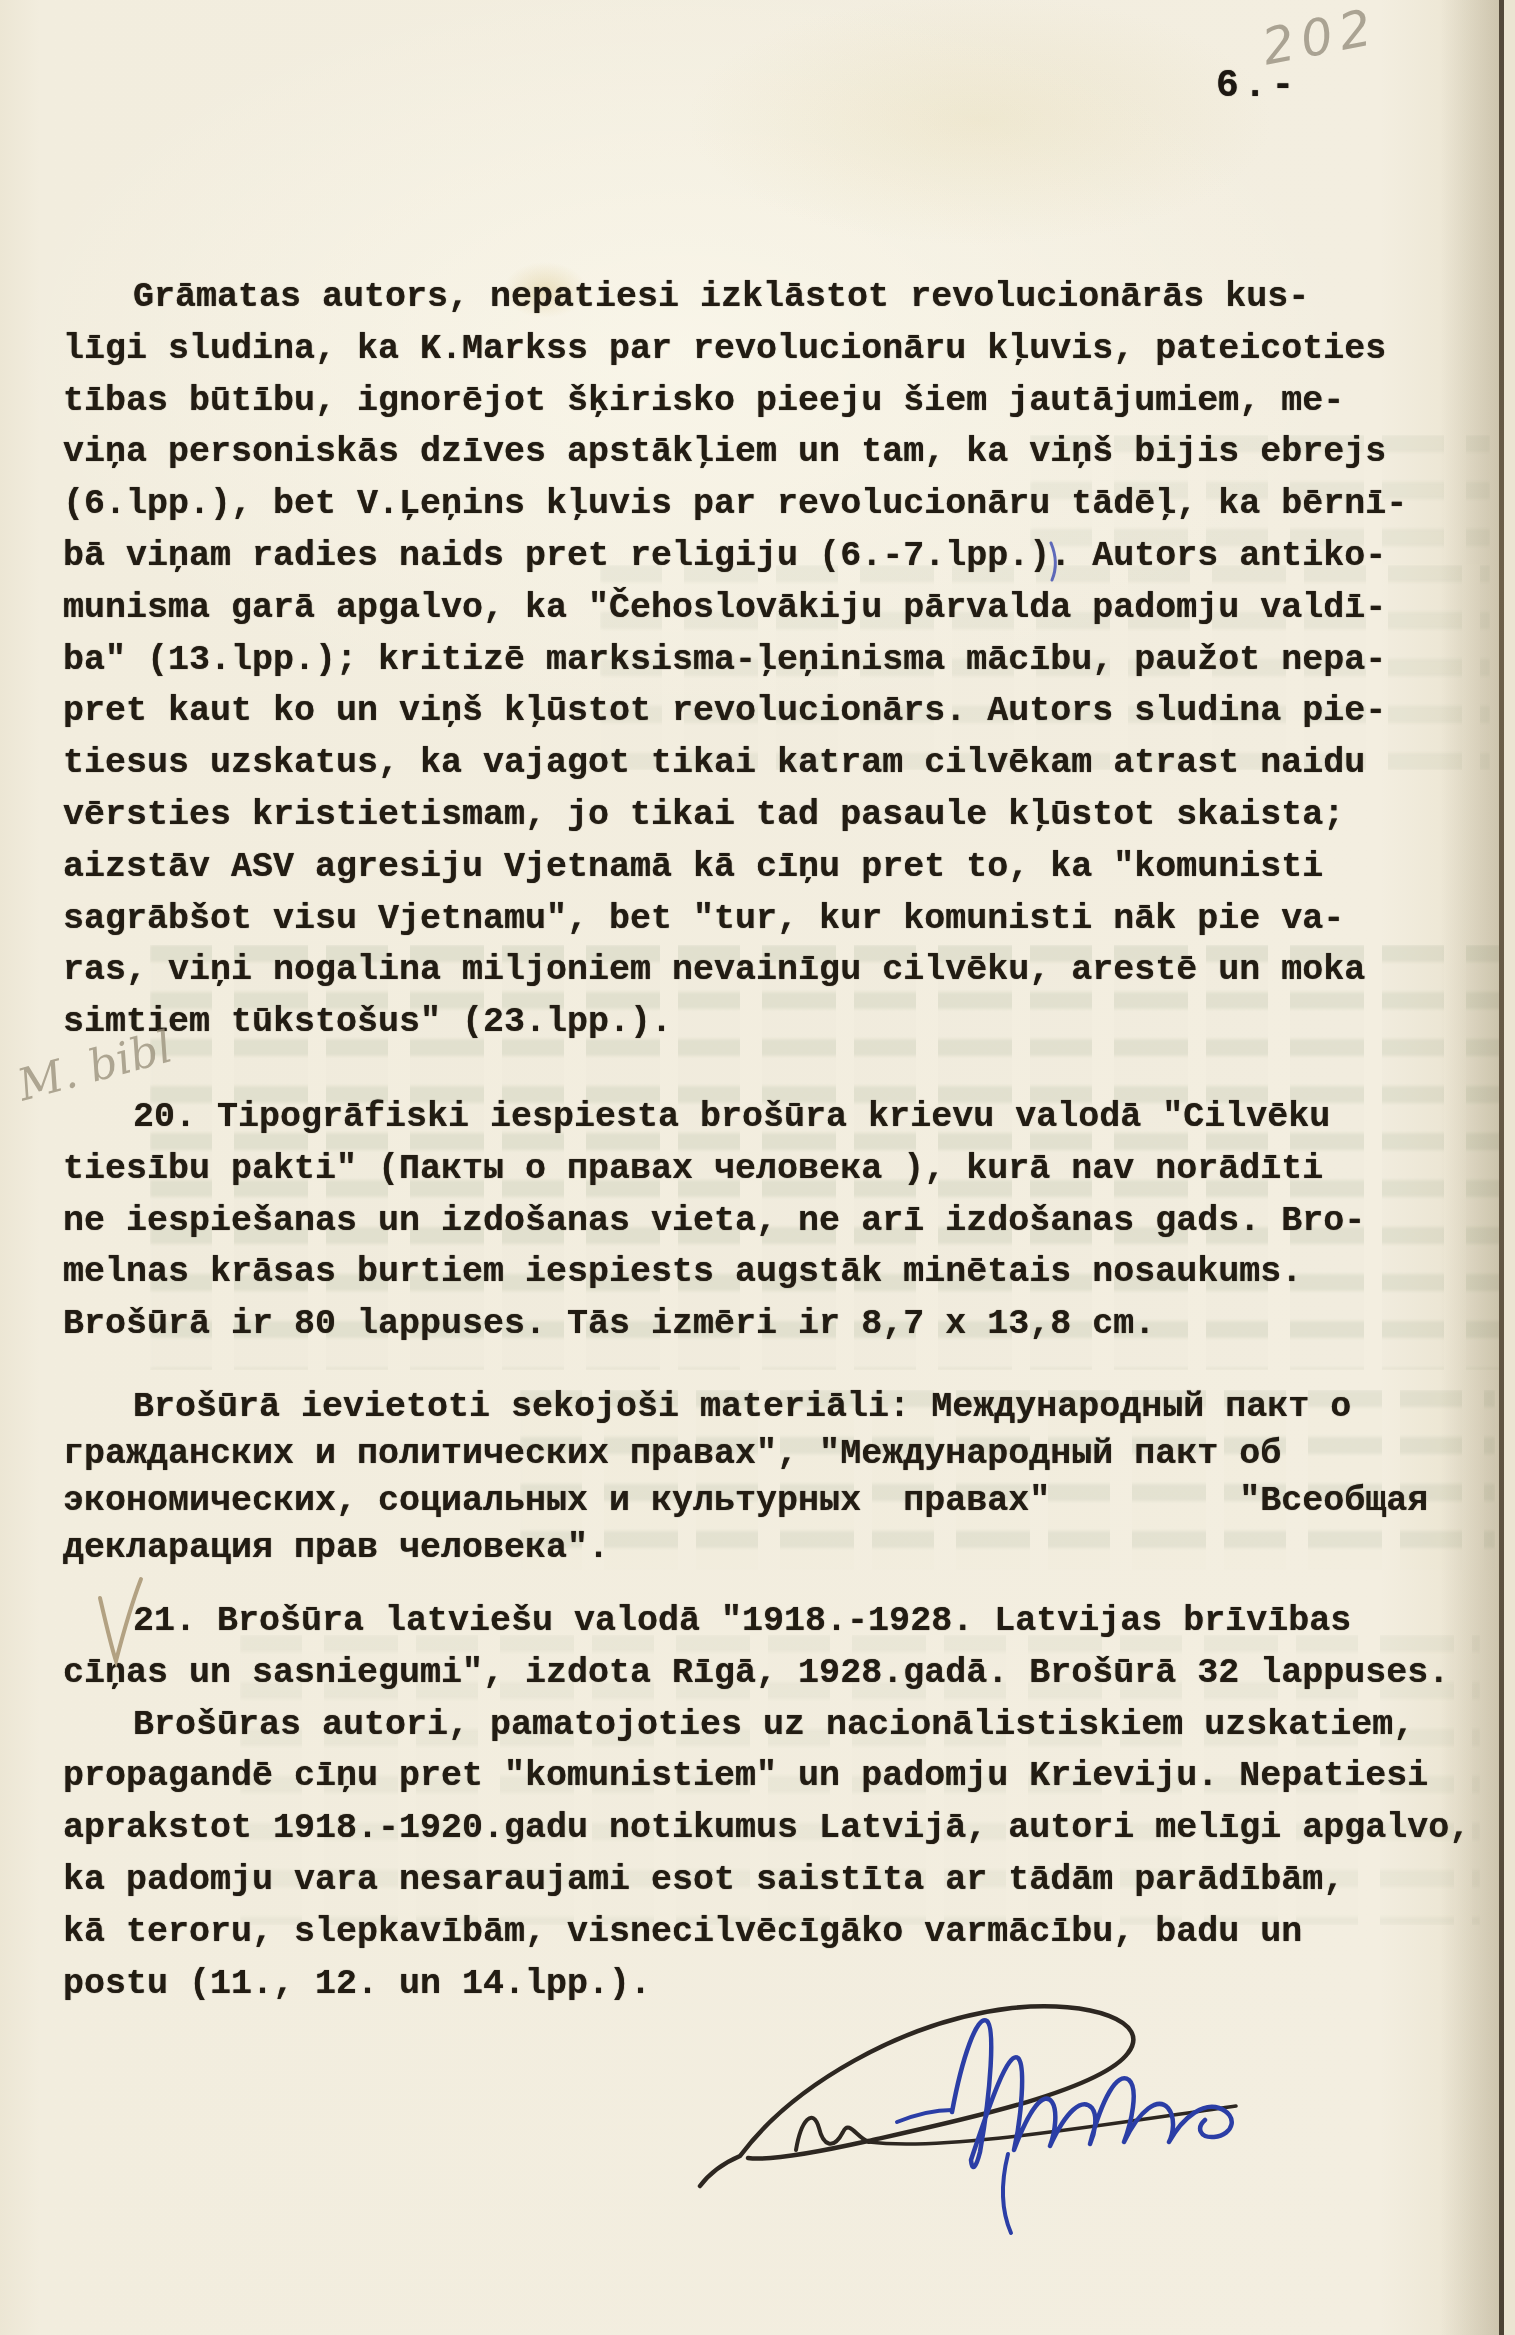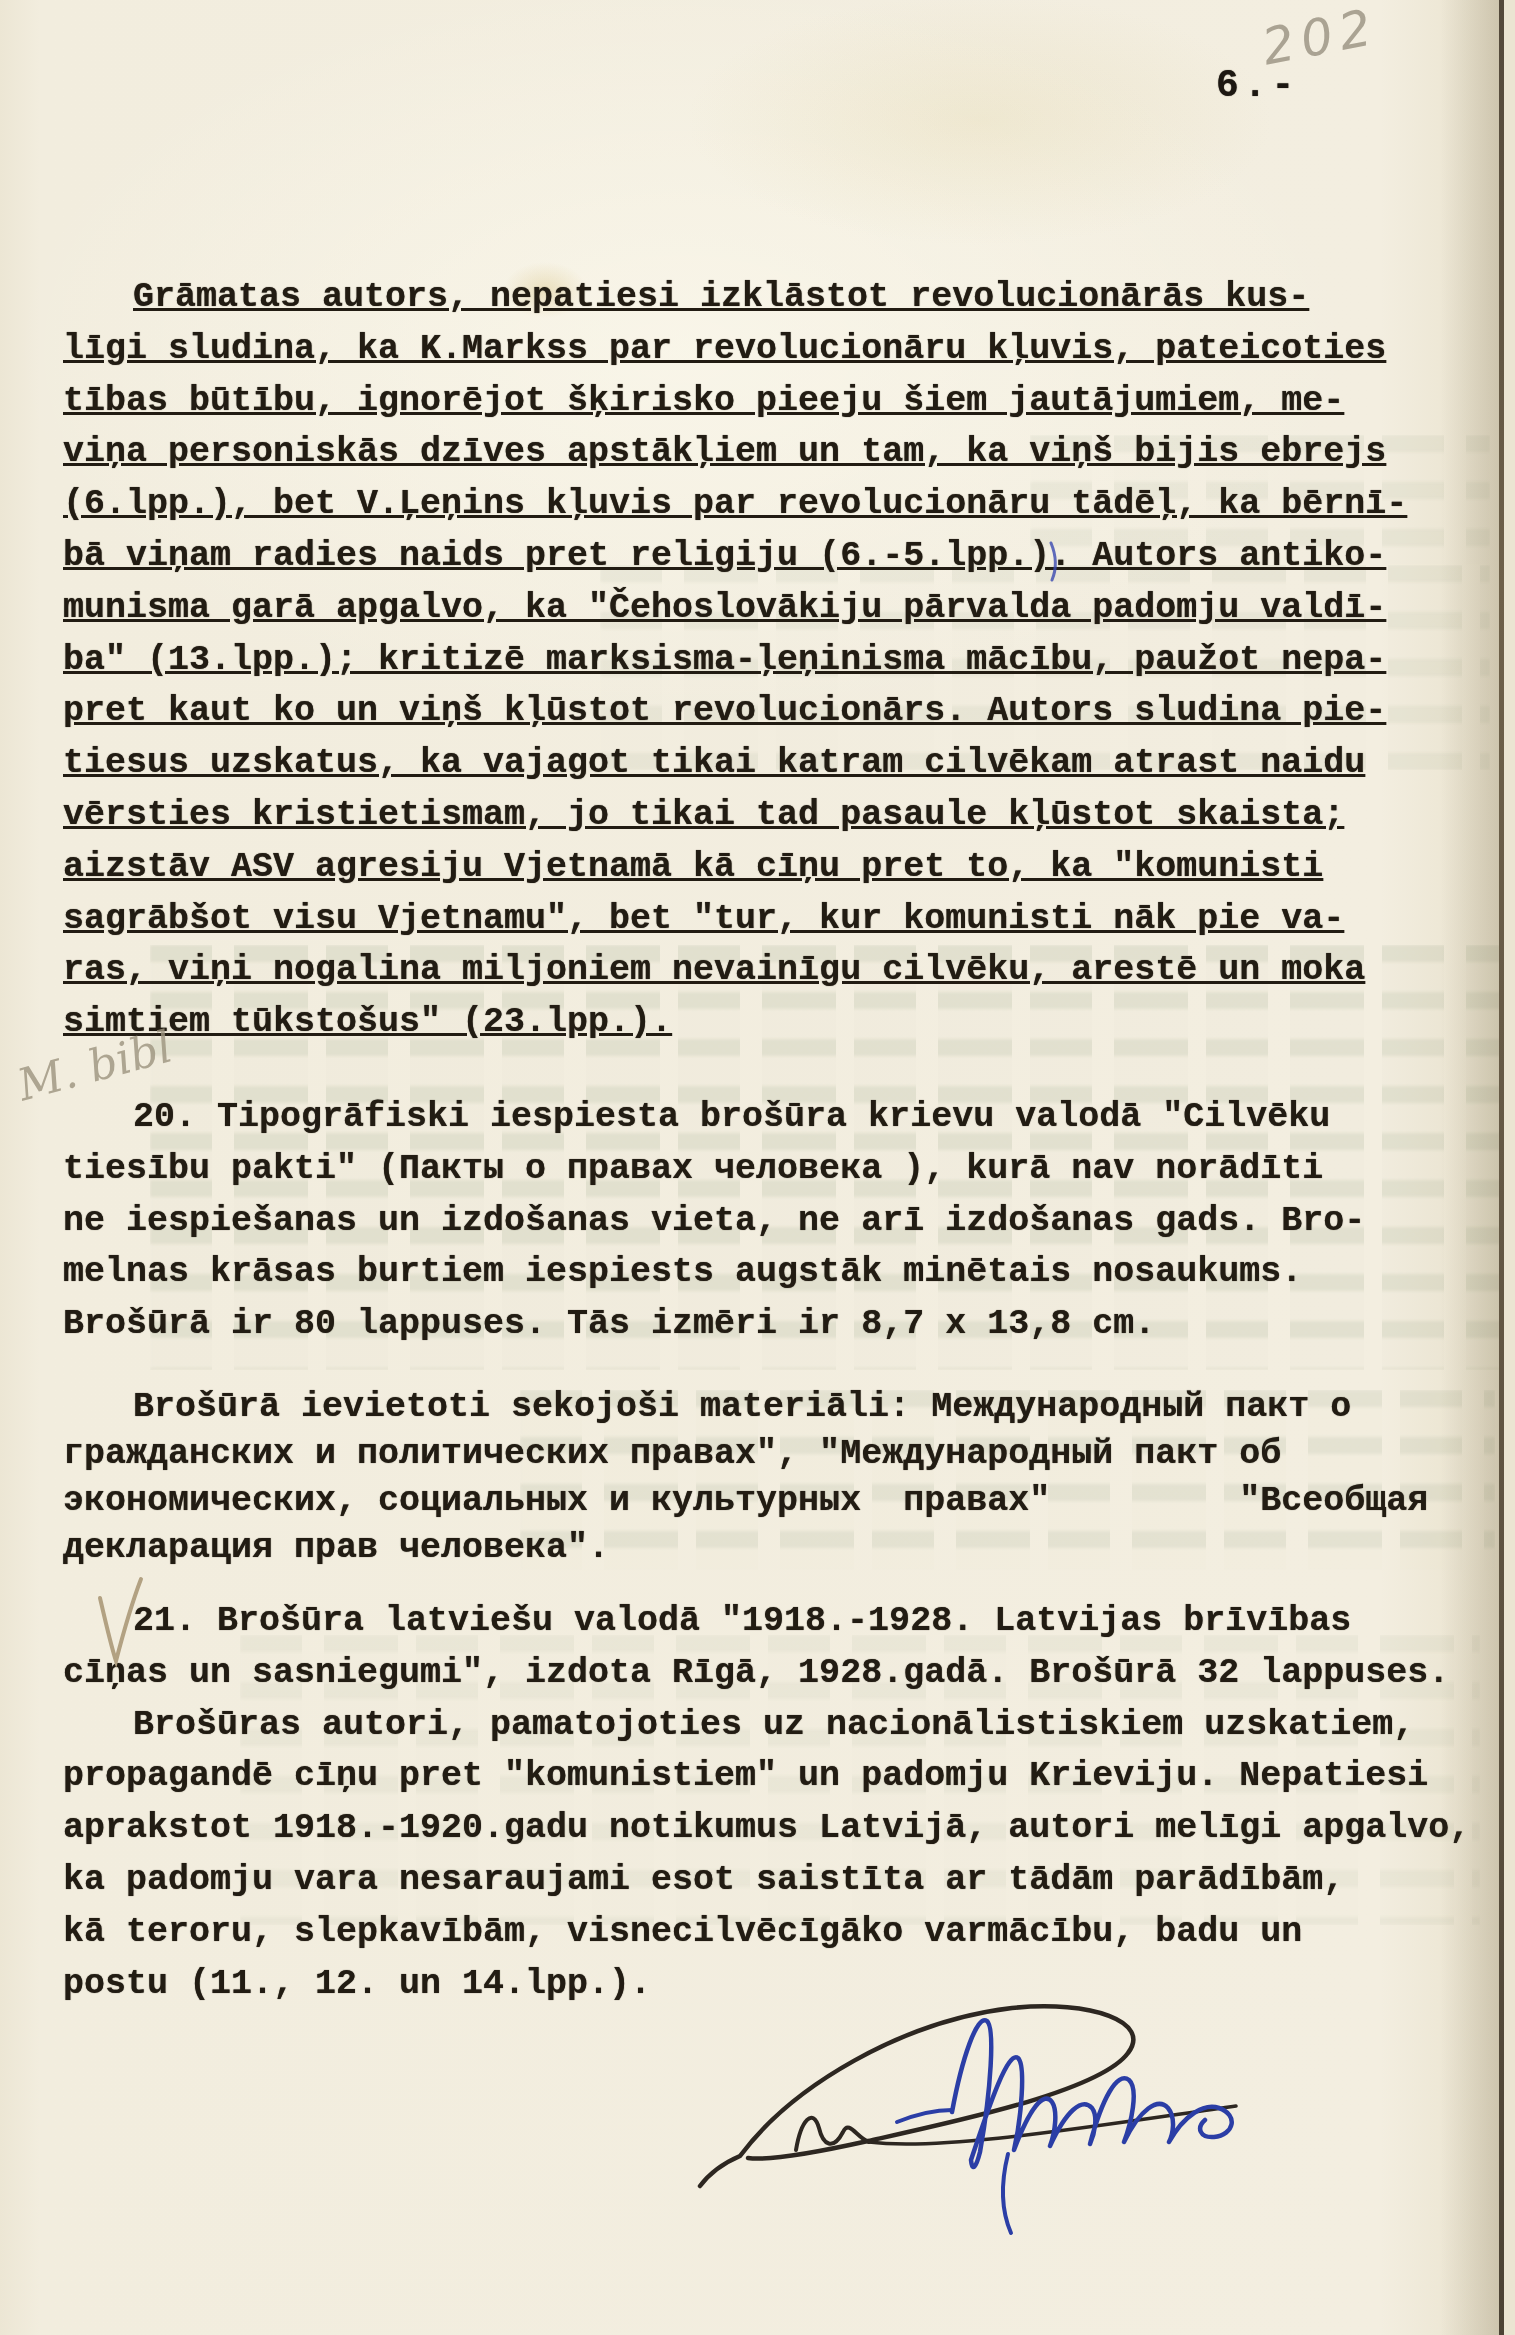--- a/index.html
+++ b/index.html
@@ -34,21 +34,21 @@
   .b3 { left:150px;  top:945px;  width:1350px; height:425px; opacity:.85; }
   .b4 { left:520px;  top:1390px; width:975px;  height:180px; opacity:.75; }
   .b5 { left:240px;  top:1635px; width:1240px; height:290px; opacity:.45; }
 
   
   .para { position:absolute; left:63px; color:#221c13; font-size:35px; font-weight:700;
     line-height:51.8px; text-shadow:0 0 1px rgba(28,22,13,.8); }
   .tl { white-space:pre; }
   .indent { padding-left:70px; }
   .materials { line-height:47px; }
-  .p1  { top:272px;text-decoration:underline; }
+  .p1  { top:272px; }
   .p20 { top:1092px; }
   .pm  { top:1384px; }
   .p21 { top:1596px; }
 
   .page-num { position:absolute; left:1216px; top:64px; color:#1d1812; font-size:38px;
     font-weight:700; letter-spacing:5px; text-shadow:0 0 1px rgba(28,22,13,.8); white-space:pre; }
 
   
   .pencil-num { position:absolute; left:1262px; top:8px; color:#8f8776; font-size:50px;
     font-family:"DejaVu Sans",sans-serif; font-style:italic; letter-spacing:7px;
@@ -71,21 +71,21 @@
 
   <div class="pencil-num">202</div>
   <div class="page-num">6.-</div>
 
   <div class="para p1">
     <div class="tl indent">Grāmatas autors, nepatiesi izklāstot revolucionārās kus-</div>
     <div class="tl">līgi sludina, ka K.Markss par revolucionāru kļuvis, pateicoties</div>
     <div class="tl">tības būtību, ignorējot šķirisko pieeju šiem jautājumiem, me-</div>
     <div class="tl">viņa personiskās dzīves apstākļiem un tam, ka viņš bijis ebrejs</div>
     <div class="tl">(6.lpp.), bet V.Ļeņins kļuvis par revolucionāru tādēļ, ka bērnī-</div>
-    <div class="tl">bā viņam radies naids pret religiju (6.-5.lpp.). Autors antiko-</div>
+    <div class="tl">bā viņam radies naids pret religiju (6.-7.lpp.). Autors antiko-</div>
     <div class="tl">munisma garā apgalvo, ka "Čehoslovākiju pārvalda padomju valdī-</div>
     <div class="tl">ba" (13.lpp.); kritizē marksisma-ļeņinisma mācību, paužot nepa-</div>
     <div class="tl">pret kaut ko un viņš kļūstot revolucionārs. Autors sludina pie-</div>
     <div class="tl">tiesus uzskatus, ka vajagot tikai katram cilvēkam atrast naidu</div>
     <div class="tl">vērsties kristietismam, jo tikai tad pasaule kļūstot skaista;</div>
     <div class="tl">aizstāv ASV agresiju Vjetnamā kā cīņu pret to, ka "komunisti</div>
     <div class="tl">sagrābšot visu Vjetnamu", bet "tur, kur komunisti nāk pie va-</div>
     <div class="tl">ras, viņi nogalina miljoniem nevainīgu cilvēku, arestē un moka</div>
     <div class="tl">simtiem tūkstošus" (23.lpp.).</div>
   </div>

